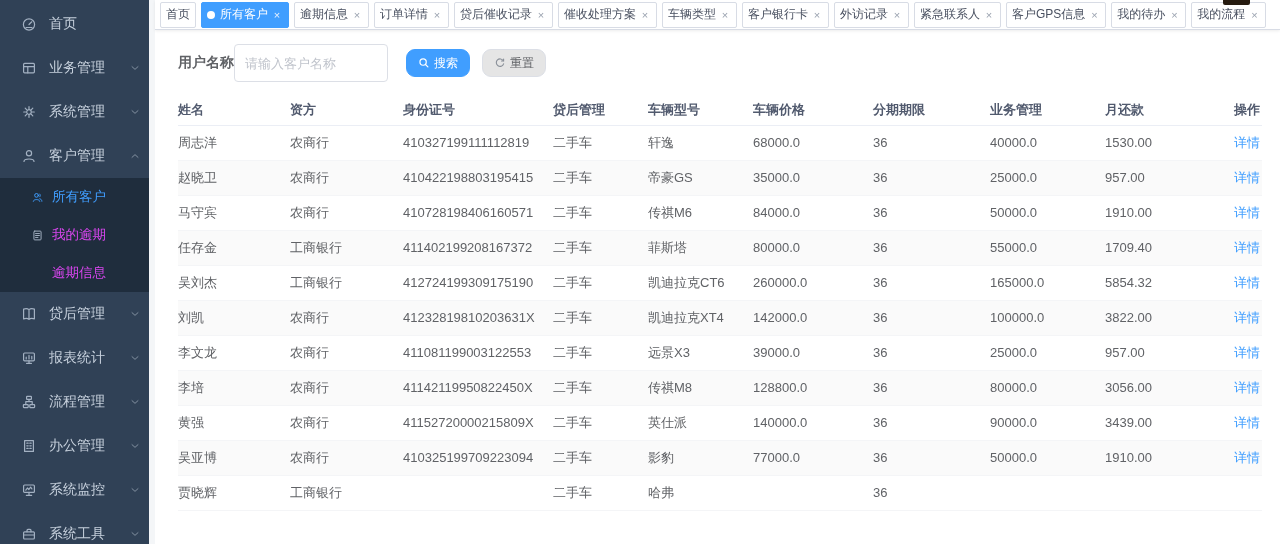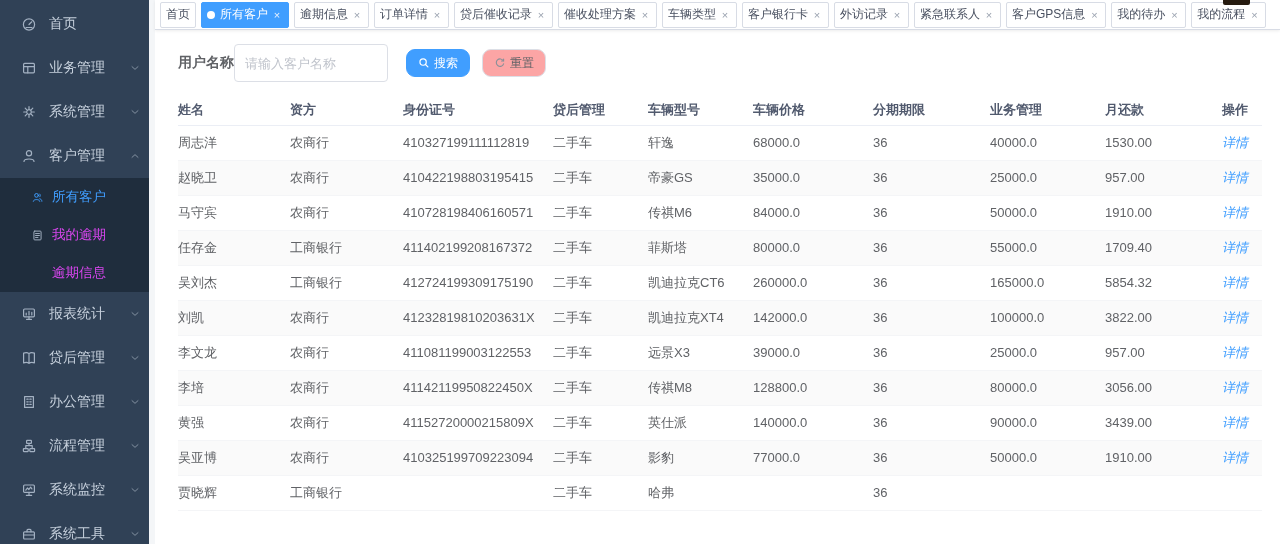--- a/index.html
+++ b/index.html
@@ -48,30 +48,30 @@
   .content { padding:14px 18px 0 23px; flex:1; overflow:hidden; }
   .search-row { display:flex; align-items:center; margin-bottom:13px; }
   .search-label { font-size:14px; font-weight:bold; color:#606266; }
   .search-input { width:154px; height:30px; border:1px solid #dcdfe6; border-radius:4px;
     padding:18px 10px; font-size:13px; color:#606266; outline:none; }
   .search-input::placeholder { color:#c0c4cc; }
   .btn { display:inline-flex; align-items:center; height:28px; padding:0 11px;
     font-size:12px; border-radius:9px; cursor:pointer; border:1px solid transparent; }
   .btn svg { width:12px; height:12px; margin-right:4px; }
   .btn-primary { background:#409EFF; border-color:#409EFF; color:#fff; margin-left:18px; }
-  .btn-plain { background:#fca5a5; border-color:#dcdfe6; color:#606266; margin-left:12px; }
+  .btn-plain { background:#e5e5e5; border-color:#dcdfe6; color:#606266; margin-left:12px; }
 
   table.grid { width:1084px; border-collapse:collapse; table-layout:fixed; }
   .grid th { height:30px; text-align:left; font-size:13px; font-weight:bold; color:#515a6e;
     padding:0 4px 0 0; border-bottom:1px solid #ebeef5; background:#fff;font-family:Liberation Mono, monospace; }
   .grid td { height:35px; font-size:13px; color:#606266; padding:0 4px 0 0;
     border-bottom:1px solid #f4f5f7; overflow:hidden; white-space:nowrap; }
   .grid tbody tr:nth-child(even) { background:#fafafa; }
-  .grid th.col-action, .grid td.col-action { padding-right:2px; }
-  .detail-link { color:#409EFF; cursor:pointer; text-decoration:none;font-style:italic; }
+  .grid th.col-action, .grid td.col-action { text-align:right; padding-right:2px; }
+  .detail-link { color:#409EFF; cursor:pointer; text-decoration:none; }
 </style>
 </head>
 <body>
 
 <div class="app">
 
   <aside class="sidebar">
     <nav class="menu" id="sidebar-menu">
         <div class="menu-item">
           <span class="mi-icon">
@@ -143,68 +143,68 @@
             </span>
             <span>我的逾期</span>
           </div>
           <div class="submenu-item no-icon">
             <span>逾期信息</span>
           </div>
         </div>
         <div class="menu-item">
           <span class="mi-icon">
             <svg viewBox="0 0 16 16" fill="none" stroke="currentColor" stroke-width="1.2" stroke-linecap="round" stroke-linejoin="round">
+              <path d="M8 3.6c-1.2-1-3.9-1-5.4-.5v9.8c1.5-.5 4.2-.5 5.4.5 1.2-1 3.9-1 5.4-.5V3.1c-1.5-.5-4.2-.5-5.4.5zM8 3.6v9.8"></path>
+            </svg>
+          </span>
+          <span>贷后管理</span>
+          <span class="chev">
+            <svg viewBox="0 0 16 16" fill="none" stroke="currentColor" stroke-width="1.2" stroke-linecap="round" stroke-linejoin="round">
+              <path d="M4 6.2l4 3.6 4-3.6"></path>
+            </svg>
+          </span>
+        </div>
+        <div class="menu-item">
+          <span class="mi-icon">
+            <svg viewBox="0 0 16 16" fill="none" stroke="currentColor" stroke-width="1.2" stroke-linecap="round" stroke-linejoin="round">
               <rect x="2.6" y="3" width="10.8" height="7.8" rx="1"></rect>
               <path d="M5.2 9V7.2M8 9V5.4M10.8 9V6.4M8 10.8v2M5.6 13.4h4.8"></path>
             </svg>
           </span>
           <span>报表统计</span>
-          <span class="chev">
-            <svg viewBox="0 0 16 16" fill="none" stroke="currentColor" stroke-width="1.2" stroke-linecap="round" stroke-linejoin="round">
-              <path d="M4 6.2l4 3.6 4-3.6"></path>
-            </svg>
-          </span>
-        </div>
-        <div class="menu-item">
-          <span class="mi-icon">
-            <svg viewBox="0 0 16 16" fill="none" stroke="currentColor" stroke-width="1.2" stroke-linecap="round" stroke-linejoin="round">
-              <path d="M8 3.6c-1.2-1-3.9-1-5.4-.5v9.8c1.5-.5 4.2-.5 5.4.5 1.2-1 3.9-1 5.4-.5V3.1c-1.5-.5-4.2-.5-5.4.5zM8 3.6v9.8"></path>
-            </svg>
-          </span>
-          <span>贷后管理</span>
-          <span class="chev">
-            <svg viewBox="0 0 16 16" fill="none" stroke="currentColor" stroke-width="1.2" stroke-linecap="round" stroke-linejoin="round">
-              <path d="M4 6.2l4 3.6 4-3.6"></path>
-            </svg>
-          </span>
-        </div>
-        <div class="menu-item">
-          <span class="mi-icon">
-            <svg viewBox="0 0 16 16" fill="none" stroke="currentColor" stroke-width="1.2" stroke-linecap="round" stroke-linejoin="round">
-              <rect x="3.6" y="2.6" width="8.8" height="10.8"></rect>
-              <path d="M5.8 5.2h1.4M8.8 5.2h1.4M5.8 7.8h1.4M8.8 7.8h1.4M5.8 10.4h1.4M8.8 10.4h1.4"></path>
-            </svg>
-          </span>
-          <span>办公管理</span>
           <span class="chev">
             <svg viewBox="0 0 16 16" fill="none" stroke="currentColor" stroke-width="1.2" stroke-linecap="round" stroke-linejoin="round">
               <path d="M4 6.2l4 3.6 4-3.6"></path>
             </svg>
           </span>
         </div>
         <div class="menu-item">
           <span class="mi-icon">
             <svg viewBox="0 0 16 16" fill="none" stroke="currentColor" stroke-width="1.2" stroke-linecap="round" stroke-linejoin="round">
               <rect x="5.6" y="2.4" width="4.8" height="3" rx=".5"></rect>
               <rect x="2.4" y="10.6" width="4.8" height="3" rx=".5"></rect>
               <rect x="8.8" y="10.6" width="4.8" height="3" rx=".5"></rect>
               <path d="M8 5.4v2.2M4.8 10.6V7.6h6.4v3"></path>
             </svg>
           </span>
           <span>流程管理</span>
+          <span class="chev">
+            <svg viewBox="0 0 16 16" fill="none" stroke="currentColor" stroke-width="1.2" stroke-linecap="round" stroke-linejoin="round">
+              <path d="M4 6.2l4 3.6 4-3.6"></path>
+            </svg>
+          </span>
+        </div>
+        <div class="menu-item">
+          <span class="mi-icon">
+            <svg viewBox="0 0 16 16" fill="none" stroke="currentColor" stroke-width="1.2" stroke-linecap="round" stroke-linejoin="round">
+              <rect x="3.6" y="2.6" width="8.8" height="10.8"></rect>
+              <path d="M5.8 5.2h1.4M8.8 5.2h1.4M5.8 7.8h1.4M8.8 7.8h1.4M5.8 10.4h1.4M8.8 10.4h1.4"></path>
+            </svg>
+          </span>
+          <span>办公管理</span>
           <span class="chev">
             <svg viewBox="0 0 16 16" fill="none" stroke="currentColor" stroke-width="1.2" stroke-linecap="round" stroke-linejoin="round">
               <path d="M4 6.2l4 3.6 4-3.6"></path>
             </svg>
           </span>
         </div>
         <div class="menu-item">
           <span class="mi-icon">
             <svg viewBox="0 0 16 16" fill="none" stroke="currentColor" stroke-width="1.2" stroke-linecap="round" stroke-linejoin="round">
               <rect x="2.6" y="3" width="10.8" height="7.4" rx="1"></rect>

